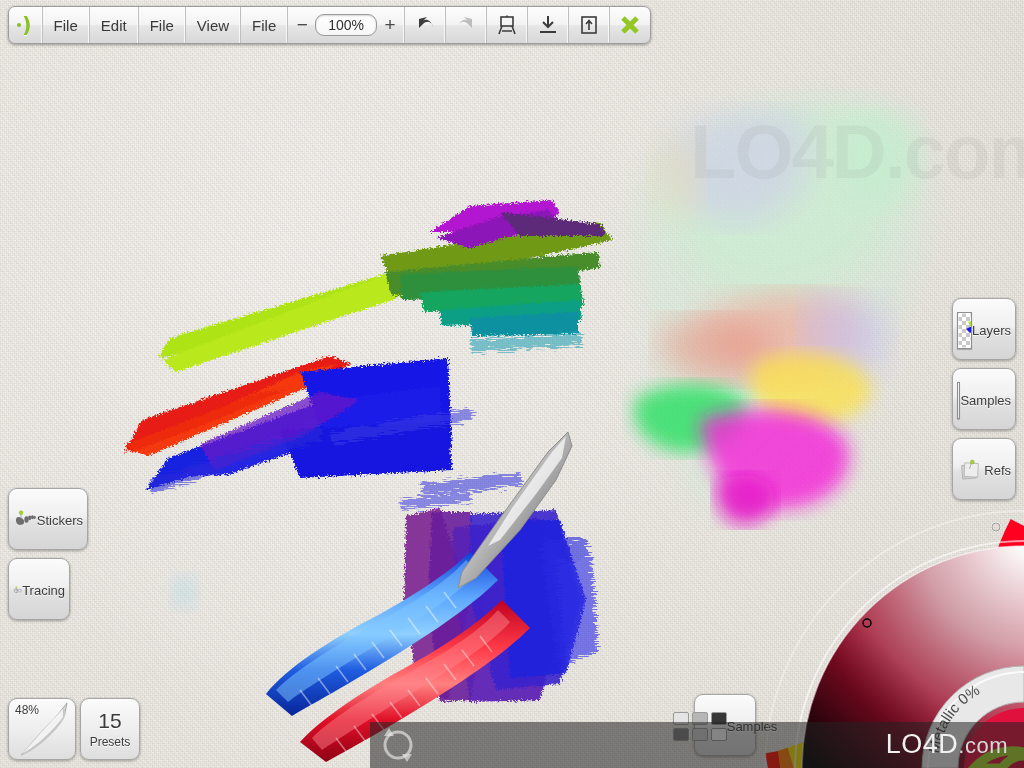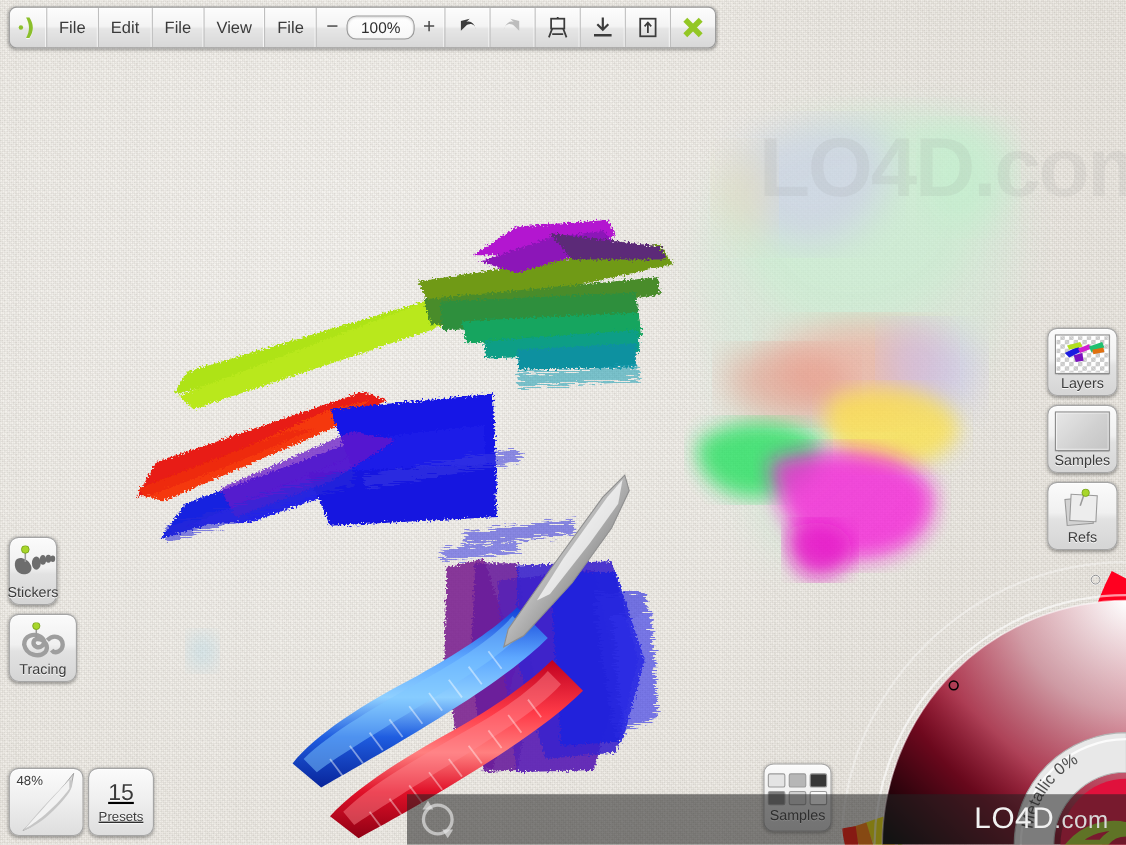--- a/index.html
+++ b/index.html
@@ -63,21 +63,21 @@
   }
   .logo-dot { display:inline-block; width:4px;height:4px;border-radius:50%;background:#8bbf2b;
     vertical-align:middle; margin-right:1px; }
 
   
   .panel-btn {
     position:absolute;
     background: linear-gradient(180deg,#fbfbfb 0%,#f0f0f0 45%,#e2e2e2 55%,#d5d5d5 100%);
     border: 1px solid #a5a5a5; border-radius: 9px;
     box-shadow: 0 1px 3px rgba(0,0,0,.33), inset 0 1px 0 rgba(255,255,255,.9);
-    display:flex; flex-direction:column; align-items:center; justify-content:flex-end;
+    display:flex; flex-direction:row; align-items:center; justify-content:flex-end;
     padding: 5px 4px 3px; cursor:default;
   }
   .panel-btn .plabel {
     font-size:13px; color:#3c3c3c; line-height:1.1; margin-top:2px;
     text-shadow: 0 1px 0 rgba(255,255,255,.85);
   }
   .panel-icon { width:44px; height:34px; display:block; }
 
   
   .thumb {
@@ -107,21 +107,21 @@
   }
   .tool-pct {
     position:absolute; left:6px; top:4px; font-size:12px; color:#3b3b3b;
     text-shadow:0 1px 0 rgba(255,255,255,.9);
   }
   .presets-btn {
     position:absolute; width:60px; height:62px; border-radius:9px;
     background: linear-gradient(180deg,#fbfbfb 0%,#eeeeee 50%,#dedede 100%);
     border:1px solid #a5a5a5;
     box-shadow: 0 1px 3px rgba(0,0,0,.33), inset 0 1px 0 rgba(255,255,255,.9);
-    display:flex; flex-direction:column; align-items:center; justify-content:center;text-decoration:underline;
+    display:flex; flex-direction:column; align-items:center; justify-content:center;
   }
   .presets-num { font-size:21px; color:#3a3a3a; line-height:1; text-shadow:0 1px 0 #fff; }
   .presets-lbl { font-size:12px; color:#3c3c3c; margin-top:4px; text-shadow:0 1px 0 #fff; }
 
   
   #colorpicker { position:absolute; left:762px; top:508px; width:262px; height:260px; }
 
   
   .wm-bar {
     position:absolute; left:370px; bottom:0; width:654px; height:46px;
@@ -351,21 +351,21 @@
         <path d="M11,16 L11,7 M8,10 L11,6.5 L14,10" stroke="#3c3c3c" stroke-width="1.6" fill="none"></path>
       </svg>
     </div>
     <div class="tb-cell tb-icon">
       <svg width="22" height="22" viewBox="0 0 22 22">
         <path d="M4,4 L18,18 M18,4 L4,18" stroke="#93c724" stroke-width="5" stroke-linecap="butt"></path>
       </svg>
     </div>
   </div>
 
-  <div class="panel-btn" style="left:8px; top:488px; width:44px; height:62px;align-items:center;">
+  <div class="panel-btn" style="left:8px; top:488px; width:80px; height:62px;align-items:center;">
     <svg class="panel-icon" viewBox="0 0 44 34">
       <path d="M6,14 C4,20 8,27 15,26 C21,25 22,20 19,16 C16,12 9,9 6,14 Z" fill="#6d6d6d"></path>
       <ellipse cx="25" cy="16" rx="4" ry="6" fill="#6d6d6d"></ellipse>
       <ellipse cx="31" cy="13" rx="3" ry="4.5" fill="#6d6d6d"></ellipse>
       <ellipse cx="36" cy="12" rx="2.6" ry="3.6" fill="#6d6d6d"></ellipse>
       <ellipse cx="40" cy="12" rx="2.2" ry="3" fill="#6d6d6d"></ellipse>
       <path d="M15,4 L15,15" stroke="#9a9a9a" stroke-width="1.4"></path>
       <circle cx="15" cy="3.5" r="3.5" fill="#a8d62a" stroke="#6f9a18" stroke-width=".7"></circle>
     </svg>
     <span class="plabel">Stickers</span>

